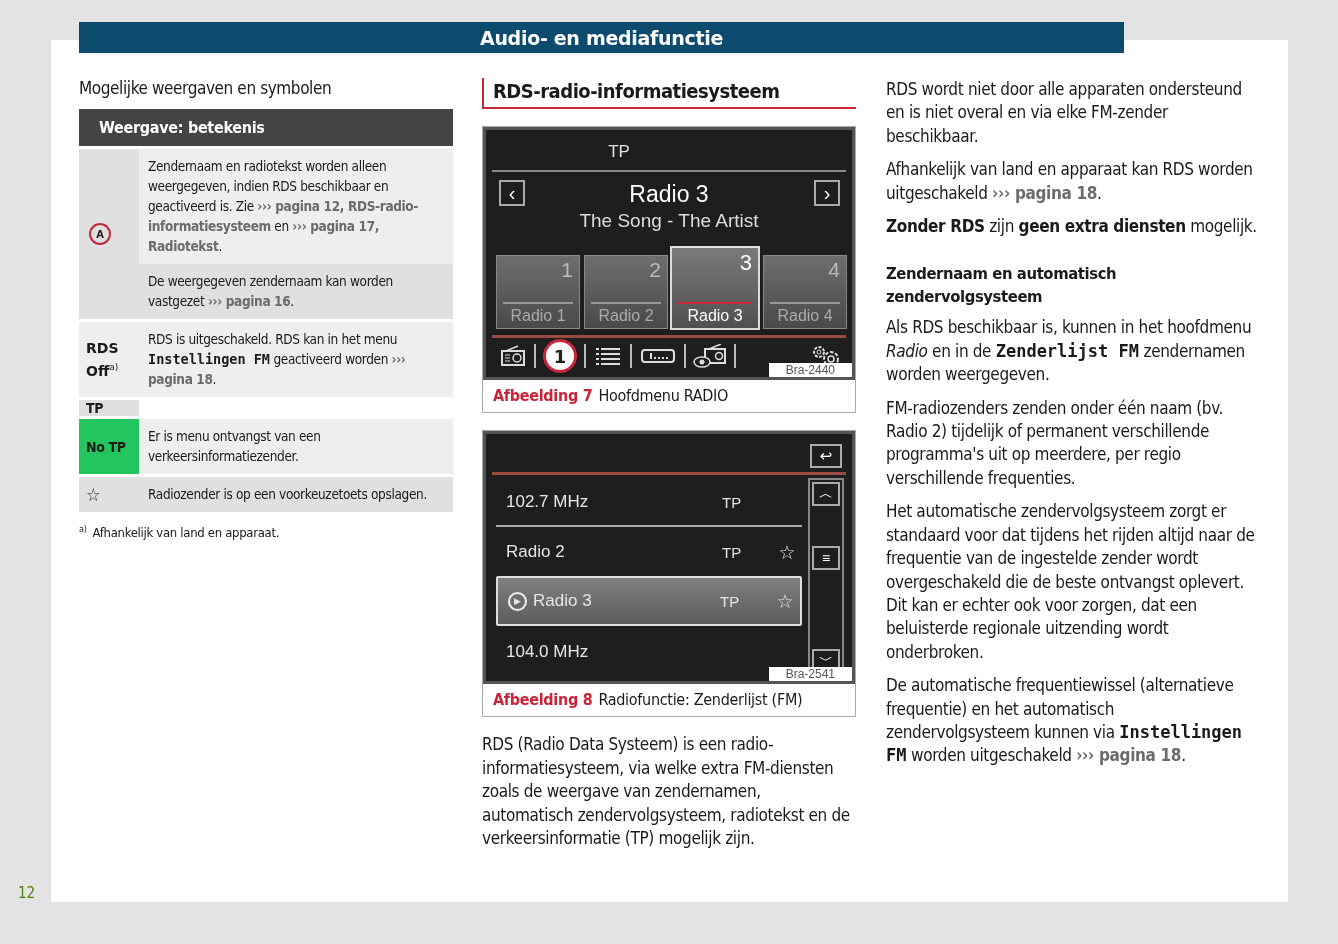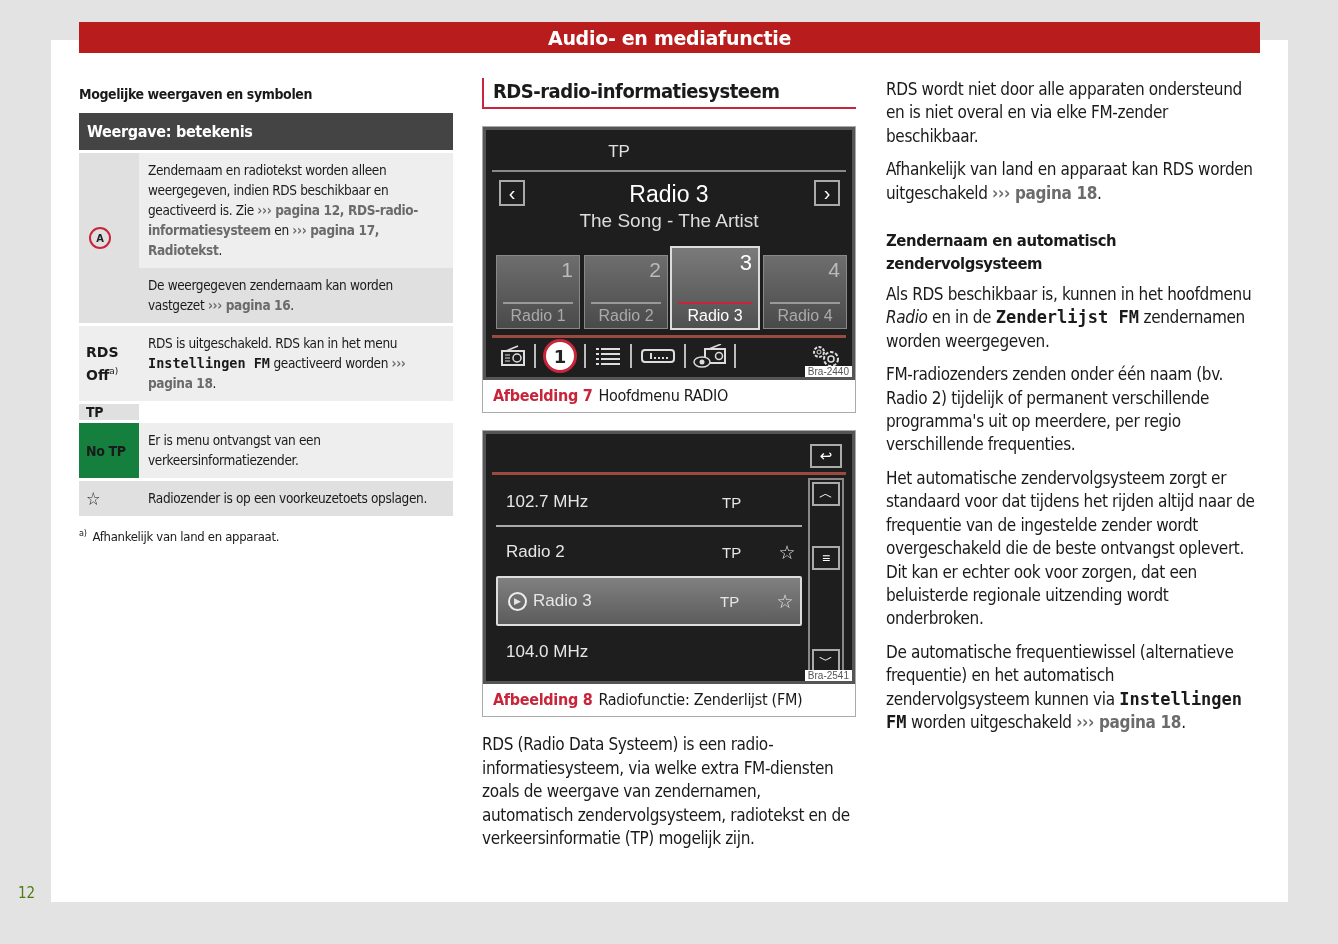--- a/index.html
+++ b/index.html
@@ -1,28 +1,28 @@
 <!DOCTYPE html>
 <html><head>
 <meta charset="utf-8">
 <style>
   html, body { margin:0; padding:0; }
   body { width:1338px; height:944px; background:#e3e3e3; position:relative; overflow:hidden;
          font-family:"DejaVu Sans Condensed","DejaVu Sans", sans-serif; color:#1a1a1a; }
   .page { position:absolute; left:51px; top:40px; width:1237px; height:862px; background:#fff; }
-  .header-bar { position:absolute; left:79px; top:22px; width:1181px; height:31px; background:#b91c1c;
+  .header-bar { position:absolute; left:79px; top:22px; width:1045px; height:31px; background:#0c4a6e;
                 color:#fff; font-weight:bold; font-size:19px; text-align:center; line-height:33px;
                 font-family:"DejaVu Sans", sans-serif; letter-spacing:-0.3px; transform-origin:center; }
   .page-number { position:absolute; left:18px; top:884px; font-size:15px; color:#4d7c0f; }
 
   
   .col-left { position:absolute; left:79px; top:78px; width:374px; }
-  .section-title { font-weight:bold; font-size:14px; margin:8px 0 11px 0; letter-spacing:-0.4px; }
+  .section-title { font-weight:normal; font-size:17px; margin:0 0 11px 0; letter-spacing:-0.4px; }
   .tbl { width:374px; border-collapse:separate; border-spacing:0; font-size:13.5px; letter-spacing:-0.35px; }
-  .tbl-head { background:#444; color:#fff; font-weight:bold; font-size:16px; height:37px; padding-left:8px;
+  .tbl-head { background:#444; color:#fff; font-weight:bold; font-size:16px; height:37px; padding-left:20px;
               line-height:38px; letter-spacing:-0.3px; }
   .row { display:flex; margin-top:3px; }
   .row .sym { width:60px; background:#e0e0e0; display:flex; align-items:center; padding-left:7px; box-sizing:border-box;
               font-weight:bold; font-size:14px; }
   .row .desc { flex:1; }
   .row .desc .cell { padding:7px 8px 8px 9px; line-height:20px; }
   .c-dark { background:#e0e0e0; }
   .c-light { background:#eeeeee; }
   .ref { color:#6b6b6b; font-weight:bold; }
   .mono { font-family:"DejaVu Sans Mono", monospace; font-weight:bold; letter-spacing:0; }
@@ -56,21 +56,21 @@
   .preset.active { top:116px; height:84px; background:linear-gradient(#7a7a7a,#505050); border:2px solid #ddd; }
   .preset.active .num { color:#fff; font-size:22px; }
   .preset.active .pline { background:#c8253a; }
   .preset.active .pname { color:#fff; }
   .s1 .redline { position:absolute; left:6px; right:6px; top:205px; height:3px; background:#9a4a3e; }
   .s1 .bottom-bar { position:absolute; top:210px; left:6px; right:6px; height:32px; display:flex; align-items:center; }
   .bb-item { height:30px; display:flex; align-items:center; justify-content:center; color:#ddd; font-size:18px; }
   .bb-sep { width:2px; height:24px; background:#bbb; }
   .callout { width:28px; height:28px; border:3px solid #c8253a; border-radius:50%; background:#fff; color:#222;
              font-weight:bold; font-size:18px; display:flex; align-items:center; justify-content:center; font-family:"DejaVu Sans", sans-serif; }
-  .bra { position:absolute; right:0; bottom:0; background:#fff; color:#555; font-size:10px; padding:0 3px; }
+  .bra { position:absolute; right:0; bottom:0; background:#fff; color:#555; font-size:12px; padding:0 17px; }
 
   
   .s2 { height:247px; }
   .s2 .back { position:absolute; right:10px; top:10px; width:32px; height:24px; border:2px solid #aaa; box-sizing:border-box;
               display:flex; align-items:center; justify-content:center; font-size:15px; color:#fff; }
   .s2 .redline { position:absolute; left:6px; right:6px; top:38px; height:3px; background:#9a4a3e; }
   .s2 .scroll { position:absolute; right:8px; top:44px; width:36px; bottom:4px; border:2px solid #888; box-sizing:border-box; }
   .s2 .sbtn { position:absolute; left:2px; width:28px; height:24px; border:2px solid #aaa; box-sizing:border-box;
               display:flex; align-items:center; justify-content:center; font-size:14px; color:#fff; }
   .s2 .item { position:absolute; left:10px; width:306px; height:40px; display:flex; align-items:center; font-size:17px; color:#e6e6e6; }
@@ -116,21 +116,21 @@
       <div class="desc c-light">
         <div class="cell"><span>RDS is uitgeschakeld. RDS kan in het menu </span><span class="mono">Instellingen FM</span><span> geactiveerd worden </span><span class="ref"><span>›››</span> <span>pagina 18</span></span><span>.</span></div>
       </div>
     </div>
 
     <div class="row">
       <div class="sym">TP</div>
     </div>
 
     <div class="row">
-      <div class="sym" style="background:#15803d;text-align:center;">No TP</div>
+      <div class="sym" style="background:#22c55e;text-align:center;">No TP</div>
       <div class="desc c-light">
         <div class="cell">Er is menu ontvangst van een verkeersinformatiezender.</div>
       </div>
     </div>
 
     <div class="row">
       <div class="sym" style="font-size:18px;font-weight:normal;">☆</div>
       <div class="desc c-dark">
         <div class="cell">Radiozender is op een voorkeuzetoets opslagen.</div>
       </div>
@@ -278,18 +278,19 @@
     </div>
     <div class="fig-caption"><span class="lbl">Afbeelding 8</span><span>Radiofunctie: Zenderlijst (FM)</span></div>
   </div>
 
   <div class="body-text">RDS (Radio Data Systeem) is een radio-informatiesysteem, via welke extra FM-diensten zoals de weergave van zendernamen, automatisch zendervolgsysteem, radiotekst en de verkeersinformatie (TP) mogelijk zijn.</div>
 </div>
 
 <div class="col-right">
   <p>RDS wordt niet door alle apparaten ondersteund en is niet overal en via elke FM-zender beschikbaar.</p>
   <p><span>Afhankelijk van land en apparaat kan RDS worden uitgeschakeld </span><span class="ref"><span>›››</span> <span>pagina 18</span></span><span>.</span></p>
+  <p><b>Zonder RDS</b><span> zijn </span><b>geen extra diensten</b><span> mogelijk.</span></p>
   <h3>Zendernaam en automatisch zendervolgsysteem</h3>
   <p><span>Als RDS beschikbaar is, kunnen in het hoofdmenu </span><i>Radio</i><span> en in de </span><span class="mono">Zenderlijst FM</span><span> zendernamen worden weergegeven.</span></p>
   <p>FM-radiozenders zenden onder één naam (bv. Radio 2) tijdelijk of permanent verschillende programma's uit op meerdere, per regio verschillende frequenties.</p>
   <p>Het automatische zendervolgsysteem zorgt er standaard voor dat tijdens het rijden altijd naar de frequentie van de ingestelde zender wordt overgeschakeld die de beste ontvangst oplevert. Dit kan er echter ook voor zorgen, dat een beluisterde regionale uitzending wordt onderbroken.</p>
   <p><span>De automatische frequentiewissel (alternatieve frequentie) en het automatisch zendervolgsysteem kunnen via </span><span class="mono">Instellingen FM</span><span> worden uitgeschakeld </span><span class="ref"><span>›››</span> <span>pagina 18</span></span><span>.</span></p>
 </div>
 
 </body></html>

